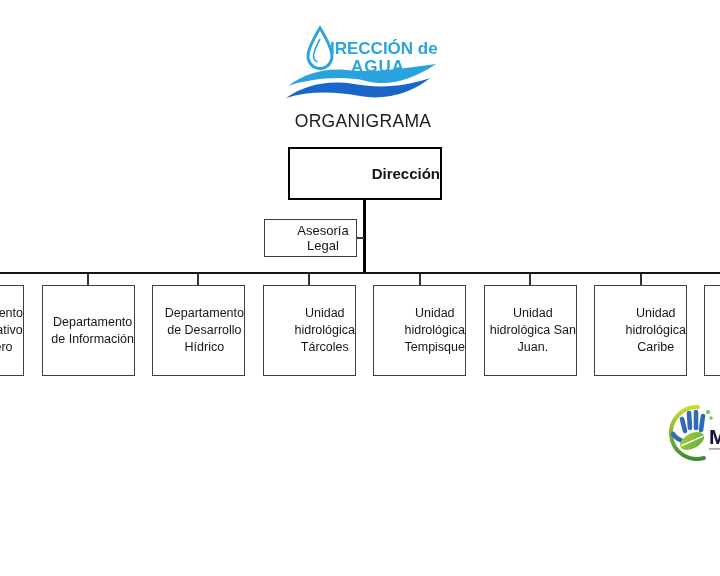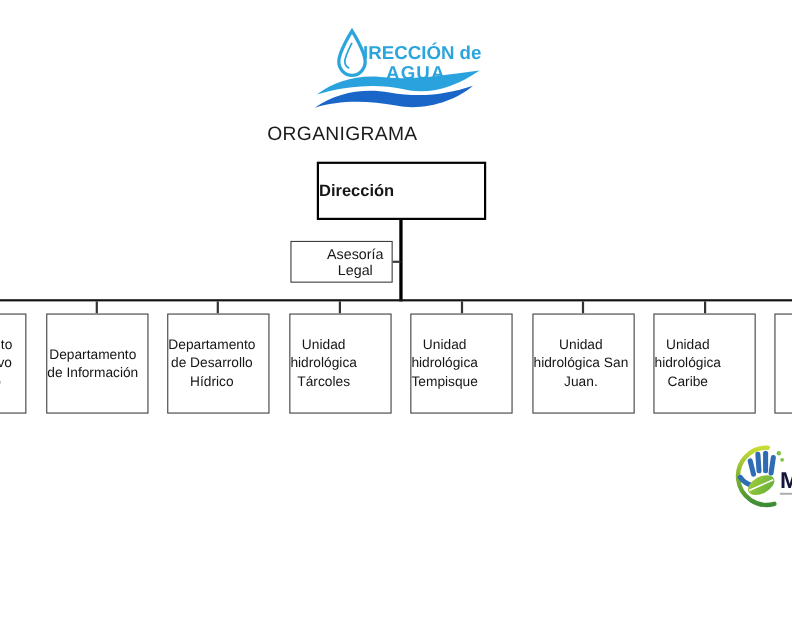--- a/index.html
+++ b/index.html
@@ -3,25 +3,25 @@
 <meta charset="utf-8">
 <style>
   html,body { margin:0; padding:0; }
   body { width:720px; height:576px; background:#ffffff; font-family:"Liberation Sans", sans-serif; }
   .canvas { position:relative; width:720px; height:576px; overflow:hidden; background:#ffffff; }
 
   
   .agua-logo { position:absolute; left:284px; top:24px; width:156px; height:82px; }
 
   
-  .page-title { position:absolute; left:243px; top:111px; width:240px; 
+  .page-title { position:absolute; left:243px; top:111px; width:240px; text-align:center;
                 font-size:17.5px; color:#1c1c1c; letter-spacing:.3px; }
 
   
-  .box { position:absolute; background:#ffffff; display:flex; align-items:center; justify-content:flex-start;
+  .box { position:absolute; background:#ffffff; display:flex; align-items:center; justify-content:flex-end;
          text-align:center; color:#161616; box-sizing:border-box; }
   .box-root { left:288px; top:147px; width:154px; height:53px; border:2.4px solid #000000;
               font-weight:bold; font-size:15px; }
   .box-staff { left:264px; top:219px; width:93px; height:38px; border:1.2px solid #3d3d3d; font-size:13px;padding-left:25px; }
   .box-child { top:285px; width:93px; height:91px; border:1.2px solid #3f3f3f; font-size:12.5px;
                line-height:17px; }
   .lines { white-space:pre-line; }
 
   .trunk   { position:absolute; left:363px; top:199px; width:3px; height:75px; background:#000000; }
   .staff-conn { position:absolute; left:356px; top:237px; width:8px; height:1.6px; background:#3d3d3d; }

